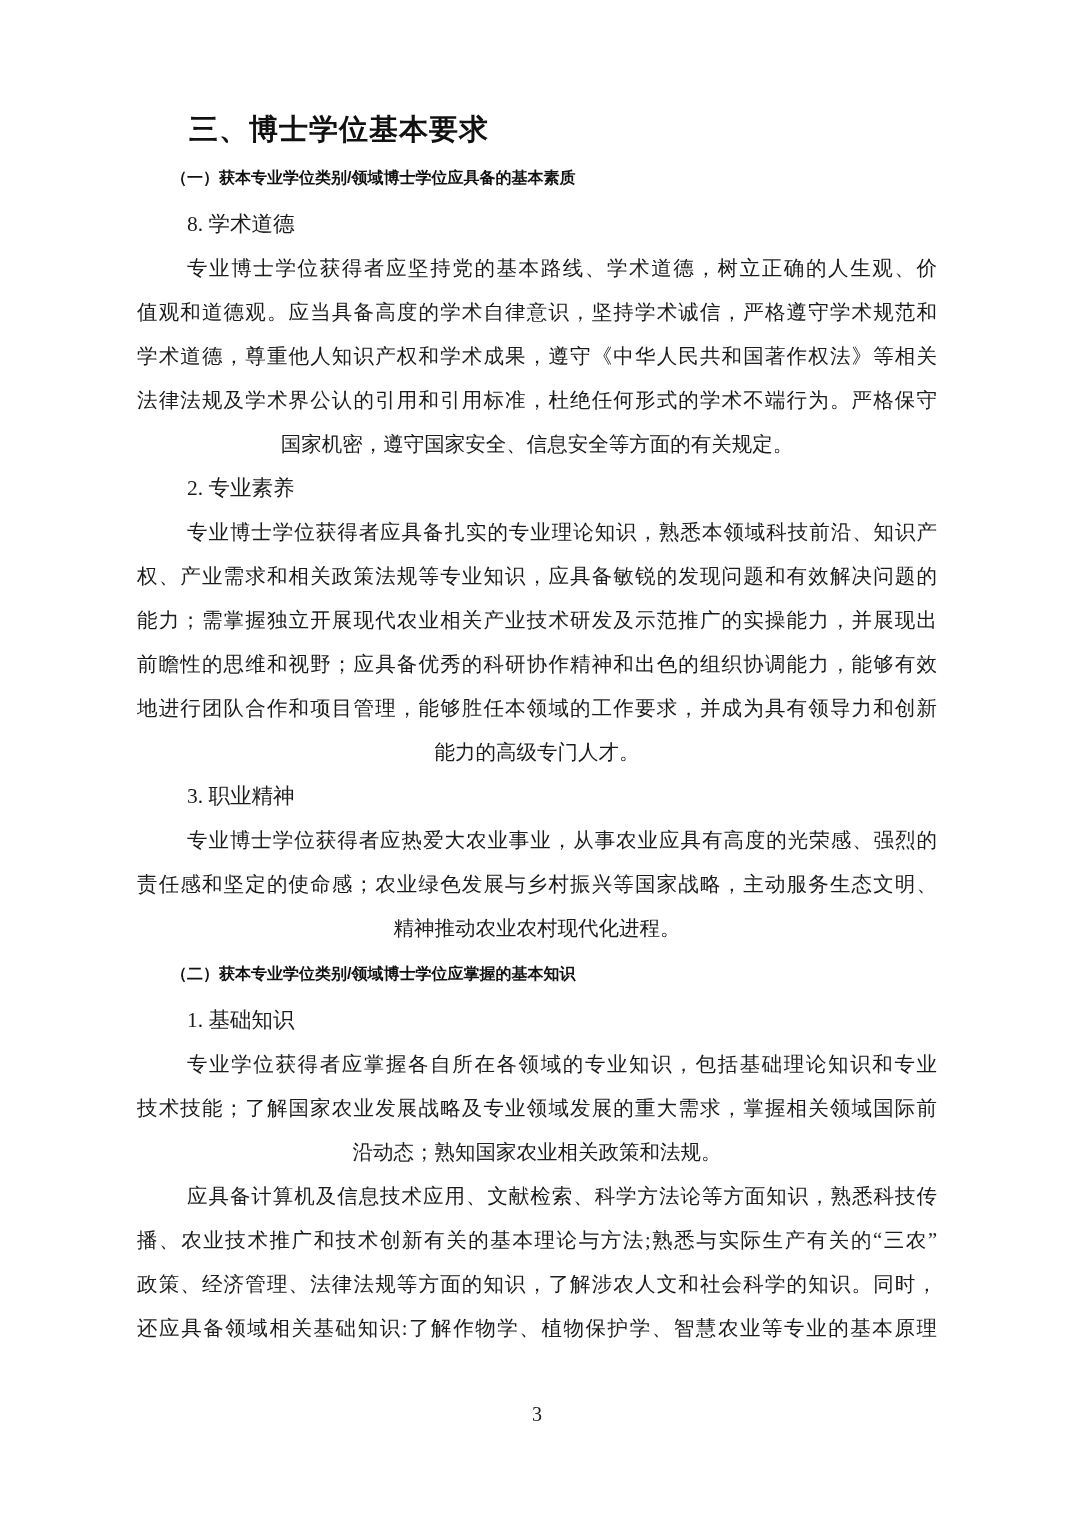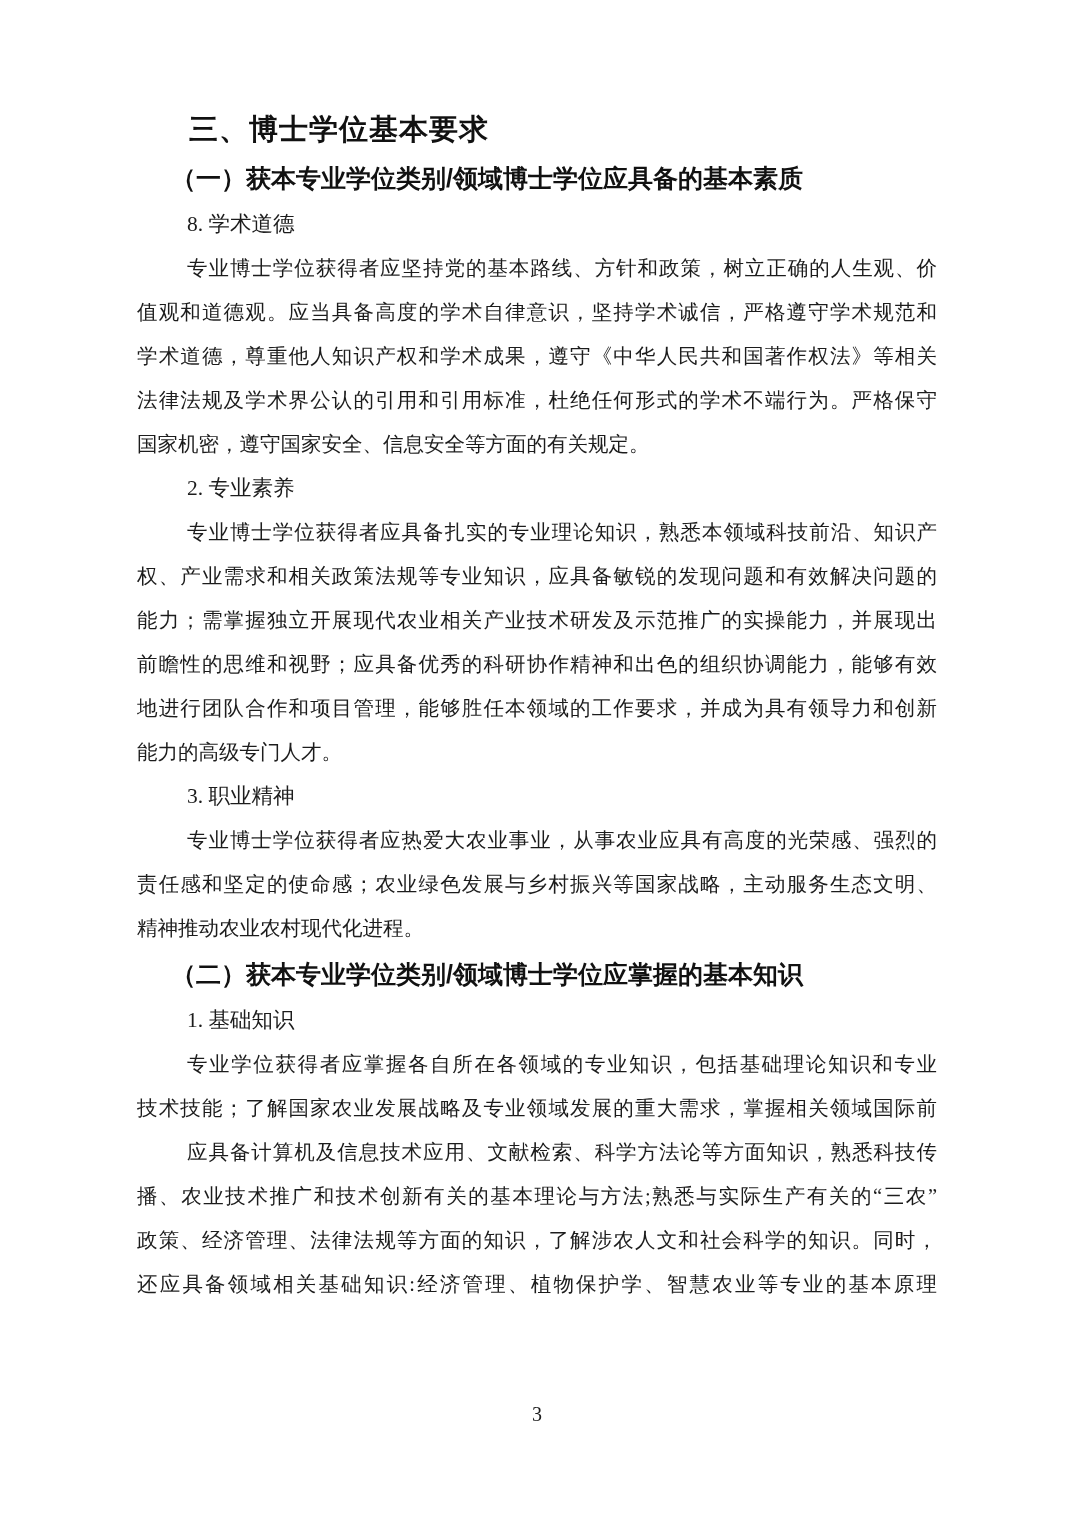--- a/index.html
+++ b/index.html
@@ -28,39 +28,39 @@
     font-size: 29px;
     line-height: 50px;
     height: 50px;
     padding-left: 52px;
     letter-spacing: 1px;
     color: #111111;
   }
   .h2 {
     font-family: "Liberation Sans", "DejaVu Sans", sans-serif;
     font-weight: 700;
-    font-size: 25px;
+    font-size: 16px;
     line-height: 48px;
     height: 48px;
     padding-left: 34px;
     color: #111111;
   }
   .h3 {
     font-size: 21.5px;
     line-height: 44px;
     height: 44px;
     text-indent: 50px;
   }
   .para { margin: 0; }
   .line {
     font-size: 20.5px;
     line-height: 44px;
     height: 44px;
     overflow: hidden;
-    text-align: left;
+    text-align: center;
   }
   .line.fill {
     text-align: justify;
     text-align-last: justify;
   }
   .line.first { text-indent: 50px; }
   .footer {
     position: absolute;
     left: 137px;
     top: 1394px;
@@ -72,21 +72,21 @@
 </style>
 </head>
 <body>
 
 <div class="page">
   <div class="content" id="doc-content">
       <div class="h1">三、博士学位基本要求</div>
       <div class="h2">（一）获本专业学位类别/领域博士学位应具备的基本素质</div>
       <div class="h3">8. 学术道德</div>
       <div class="para">
-        <div class="line first fill">专业博士学位获得者应坚持党的基本路线、方针和政策，树立正确的人生观、价</div>
+        <div class="line first fill">专业博士学位获得者应坚持党的基本路线、学术道德，树立正确的人生观、价</div>
         <div class="line fill">值观和道德观。应当具备高度的学术自律意识，坚持学术诚信，严格遵守学术规范和</div>
         <div class="line fill">学术道德，尊重他人知识产权和学术成果，遵守《中华人民共和国著作权法》等相关</div>
         <div class="line fill">法律法规及学术界公认的引用和引用标准，杜绝任何形式的学术不端行为。严格保守</div>
         <div class="line">国家机密，遵守国家安全、信息安全等方面的有关规定。</div>
       </div>
       <div class="h3">2. 专业素养</div>
       <div class="para">
         <div class="line first fill">专业博士学位获得者应具备扎实的专业理论知识，熟悉本领域科技前沿、知识产</div>
         <div class="line fill">权、产业需求和相关政策法规等专业知识，应具备敏锐的发现问题和有效解决问题的</div>
         <div class="line fill">能力；需掌握独立开展现代农业相关产业技术研发及示范推广的实操能力，并展现出</div>
@@ -98,24 +98,25 @@
       <div class="para">
         <div class="line first fill">专业博士学位获得者应热爱大农业事业，从事农业应具有高度的光荣感、强烈的</div>
         <div class="line fill">责任感和坚定的使命感；农业绿色发展与乡村振兴等国家战略，主动服务生态文明、</div>
         <div class="line">精神推动农业农村现代化进程。</div>
       </div>
       <div class="h2">（二）获本专业学位类别/领域博士学位应掌握的基本知识</div>
       <div class="h3">1. 基础知识</div>
       <div class="para">
         <div class="line first fill">专业学位获得者应掌握各自所在各领域的专业知识，包括基础理论知识和专业</div>
         <div class="line fill">技术技能；了解国家农业发展战略及专业领域发展的重大需求，掌握相关领域国际前</div>
+        <div class="line">沿动态；熟知国家农业相关政策和法规。</div>
       </div>
       <div class="para">
         <div class="line first fill">应具备计算机及信息技术应用、文献检索、科学方法论等方面知识，熟悉科技传</div>
         <div class="line fill">播、农业技术推广和技术创新有关的基本理论与方法;熟悉与实际生产有关的“三农”</div>
         <div class="line fill">政策、经济管理、法律法规等方面的知识，了解涉农人文和社会科学的知识。同时，</div>
-        <div class="line fill">还应具备领域相关基础知识:经济管理、植物保护学、智慧农业等专业的基本原理</div>
+        <div class="line fill">还应具备领域相关基础知识:了解作物学、植物保护学、智慧农业等专业的基本原理</div>
       </div>
     </div>
   <div class="footer">
     <span>3</span>
   </div>
 </div>
 
 </body></html>

